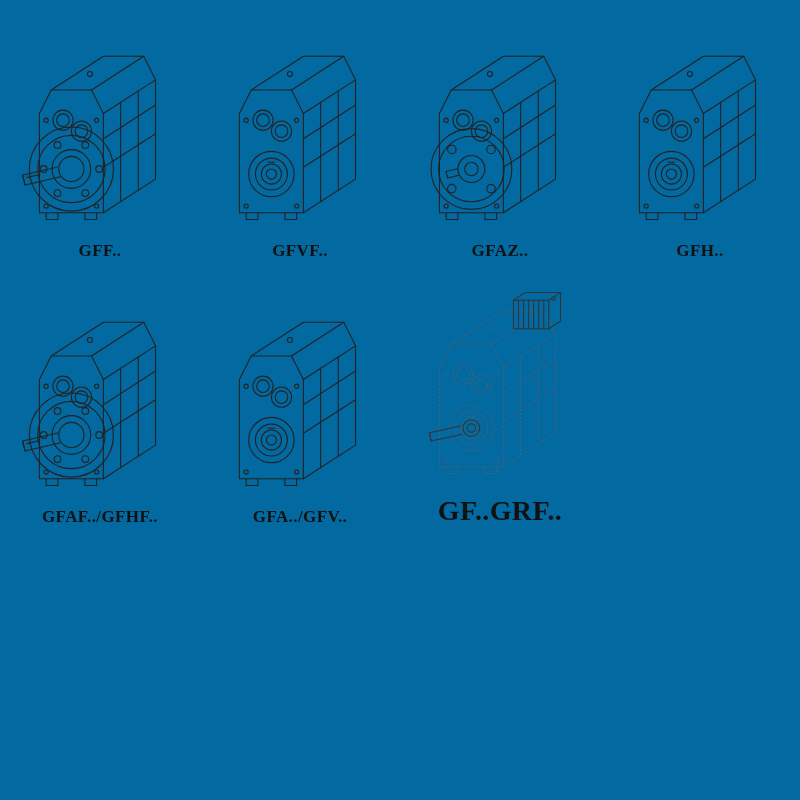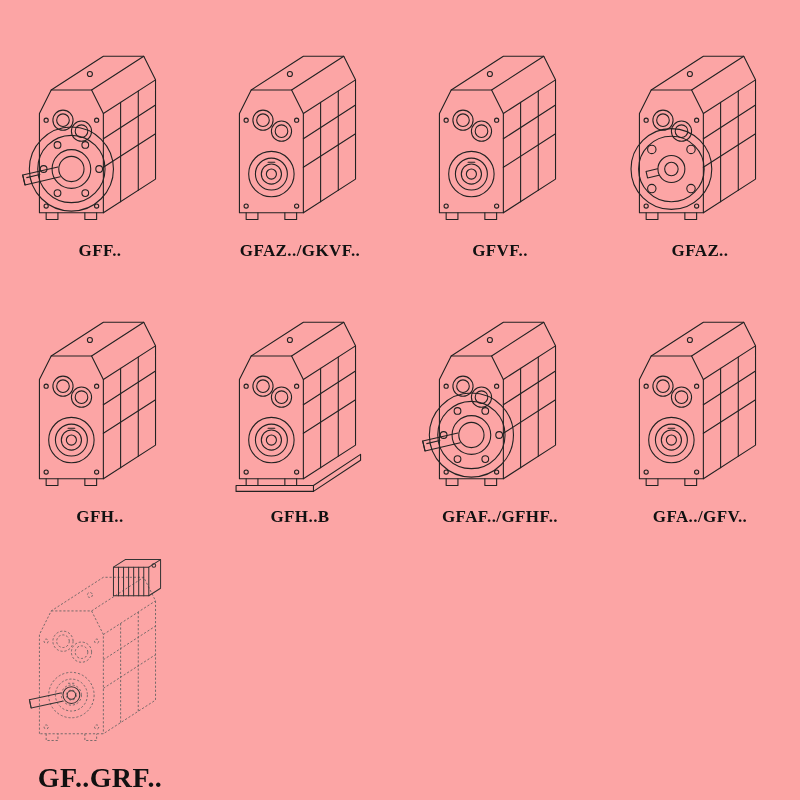--- a/index.html
+++ b/index.html
@@ -1,18 +1,18 @@
 <!DOCTYPE html>
 <html><head>
 <meta charset="utf-8">
 <title>Gearbox Models</title>
 <style>
   html,body{margin:0;padding:0;background:#ffffff;}
   .page{
-    width:800px;height:800px;background:#fca5a5;overflow:hidden;
+    width:800px;height:800px;background:#0369a1;overflow:hidden;
     font-family:"Liberation Serif", serif;
   }
   .catalog{
     display:grid;
     grid-template-columns:repeat(4,1fr);
     grid-template-rows:repeat(3,1fr);
     width:800px;height:800px;
   }
   .cell{
     display:flex;flex-direction:column;align-items:center;justify-content:flex-end;
@@ -159,65 +159,48 @@
 
     <figure class="cell">
       <svg class="drawing" viewBox="-8 -12 192 252">
         <use href="#gb-shell" class="ln"></use>
           <use href="#ov-upper2" class="ln"></use>
           <use href="#ov-flange" class="ln"></use>
       </svg>
       <figcaption class="caption">GFF..</figcaption>
     </figure>
 
+
     <figure class="cell">
       <svg class="drawing" viewBox="-8 -12 192 252">
         <use href="#gb-shell" class="ln"></use>
           <use href="#ov-upper2" class="ln"></use>
           <use href="#ov-bore" class="ln"></use>
       </svg>
-      <figcaption class="caption">GFAZ../GKVF..</figcaption>
+      <figcaption class="caption">GFVF..</figcaption>
+    </figure>
+
+    <figure class="cell">
+      <svg class="drawing" viewBox="-8 -12 192 252">
+        <use href="#gb-shell" class="ln"></use>
+          <use href="#ov-upper2" class="ln"></use>
+          <use href="#ov-flange2" class="ln"></use>
+      </svg>
+      <figcaption class="caption">GFAZ..</figcaption>
     </figure>
 
     <figure class="cell">
       <svg class="drawing" viewBox="-8 -12 192 252">
         <use href="#gb-shell" class="ln"></use>
           <use href="#ov-upper2" class="ln"></use>
           <use href="#ov-bore" class="ln"></use>
       </svg>
-      <figcaption class="caption">GFVF..</figcaption>
-    </figure>
-
-    <figure class="cell">
-      <svg class="drawing" viewBox="-8 -12 192 252">
-        <use href="#gb-shell" class="ln"></use>
-          <use href="#ov-upper2" class="ln"></use>
-          <use href="#ov-flange2" class="ln"></use>
-      </svg>
-      <figcaption class="caption">GFAZ..</figcaption>
-    </figure>
-
-    <figure class="cell">
-      <svg class="drawing" viewBox="-8 -12 192 252">
-        <use href="#gb-shell" class="ln"></use>
-          <use href="#ov-upper2" class="ln"></use>
-          <use href="#ov-bore" class="ln"></use>
-      </svg>
       <figcaption class="caption">GFH..</figcaption>
     </figure>
 
-    <figure class="cell">
-      <svg class="drawing" viewBox="-8 -12 192 252">
-        <use href="#gb-shell" class="ln"></use>
-          <use href="#ov-upper2" class="ln"></use>
-          <use href="#ov-bore" class="ln"></use>
-          <use href="#ov-base" class="ln"></use>
-      </svg>
-      <figcaption class="caption">GFH..B</figcaption>
-    </figure>
 
 
 
     <figure class="cell">
       <svg class="drawing" viewBox="-8 -12 192 252">
         <use href="#gb-shell" class="ln"></use>
           <use href="#ov-upper2" class="ln"></use>
           <use href="#ov-flange" class="ln"></use>
       </svg>
       <figcaption class="caption">GFAF../GFHF..</figcaption>

